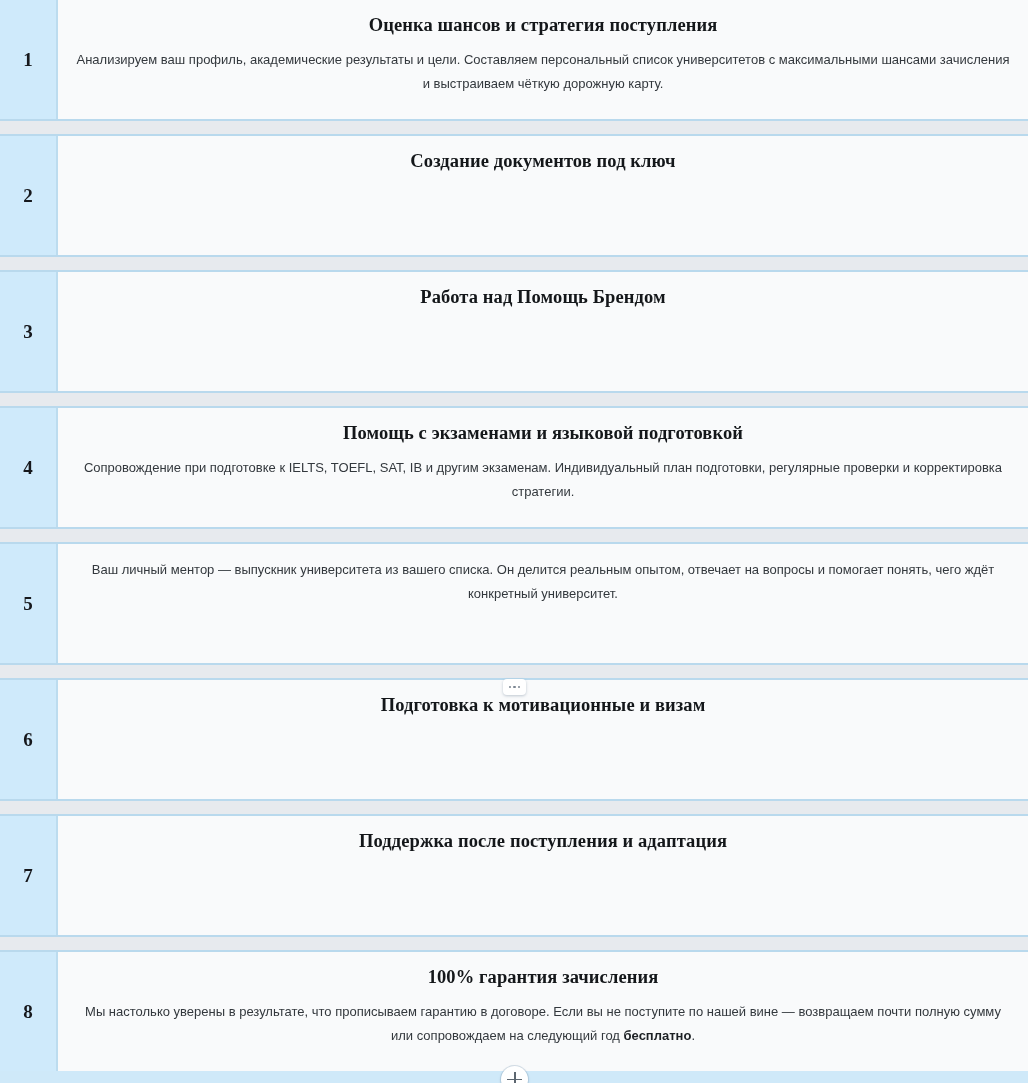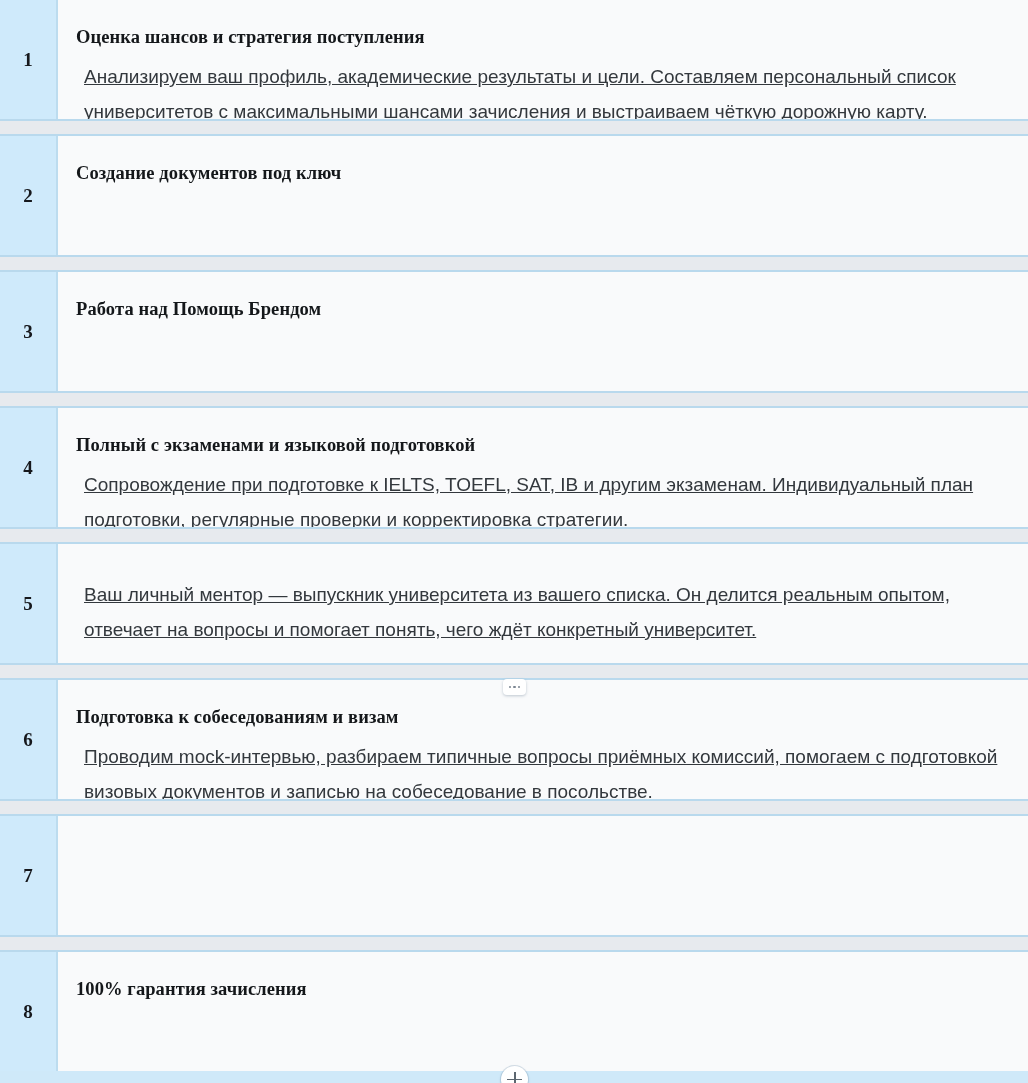--- a/index.html
+++ b/index.html
@@ -49,43 +49,43 @@
     font-family: "Liberation Serif", serif;
     font-weight: bold;
     font-size: 19px;
     color: #16181c;
     line-height: 1;
   }
 
   .step-body {
     flex: 1 1 auto;
     background: #f9fafb;
-    padding: 26px 18px 12px 18px;
+    padding: 14px 18px 12px 18px;
     box-sizing: border-box;
     overflow: hidden;
+    text-align: center;
   }
 
   .step-title {
     font-family: "Liberation Serif", serif;
     font-weight: bold;
     font-size: 18.5px;
     line-height: 1.25;
     color: #14171a;
     margin: 0 0 11px 0;
     letter-spacing: 0.1px;
   }
 
   .step-desc {
     font-family: "Liberation Sans", sans-serif;
-    font-size: 19px;
+    font-size: 13px;
     line-height: 1.82;
     color: #33383d;
-    margin: 8px;
+    margin: 0;
     max-width: 945px;
-    text-decoration: underline;
   }
 
   .step-desc b {
     font-weight: bold;
     color: #1c2024;
   }
 
   
   .step-gap {
     width: 100%;
@@ -180,58 +180,59 @@
         <div class="step-body">
           <div class="step-title">Работа над Помощь Брендом</div>
         </div>
       </div>
       <div class="step-gap"></div>
       <div class="step-card">
         <div class="step-num-cell">
           <span class="step-num">4</span>
         </div>
         <div class="step-body">
-          <div class="step-title">Полный с экзаменами и языковой подготовкой</div>
+          <div class="step-title">Помощь с экзаменами и языковой подготовкой</div>
           <p class="step-desc"><span>Сопровождение при подготовке к IELTS, TOEFL, SAT, IB и другим экзаменам. Индивидуальный план подготовки, регулярные проверки и корректировка стратегии.</span></p>
         </div>
       </div>
       <div class="step-gap"></div>
       <div class="step-card">
         <div class="step-num-cell">
           <span class="step-num">5</span>
         </div>
         <div class="step-body">
           <p class="step-desc"><span>Ваш личный ментор — выпускник университета из вашего списка. Он делится реальным опытом, отвечает на вопросы и помогает понять, чего ждёт конкретный университет.</span></p>
         </div>
       </div>
       <div class="step-gap"></div>
       <div class="step-card">
         <div class="step-num-cell">
           <span class="step-num">6</span>
         </div>
         <div class="step-body">
-          <div class="step-title">Подготовка к собеседованиям и визам</div>
-          <p class="step-desc"><span>Проводим mock-интервью, разбираем типичные вопросы приёмных комиссий, помогаем с подготовкой визовых документов и записью на собеседование в посольстве.</span></p>
+          <div class="step-title">Подготовка к мотивационные и визам</div>
         </div>
       </div>
       <div class="step-gap"></div>
       <div class="step-card">
         <div class="step-num-cell">
           <span class="step-num">7</span>
         </div>
         <div class="step-body">
+          <div class="step-title">Поддержка после поступления и адаптация</div>
         </div>
       </div>
       <div class="step-gap"></div>
       <div class="step-card">
         <div class="step-num-cell">
           <span class="step-num">8</span>
         </div>
         <div class="step-body">
           <div class="step-title">100% гарантия зачисления</div>
+          <p class="step-desc"><span>Мы настолько уверены в результате, что прописываем гарантию в договоре. Если вы не поступите по нашей вине — возвращаем почти полную сумму или сопровождаем на следующий год </span><b>бесплатно</b><span>.</span></p>
         </div>
       </div>
     </div>
 
   <div class="dots-handle">
     <i></i>
     <i></i>
     <i></i>
   </div>
 

